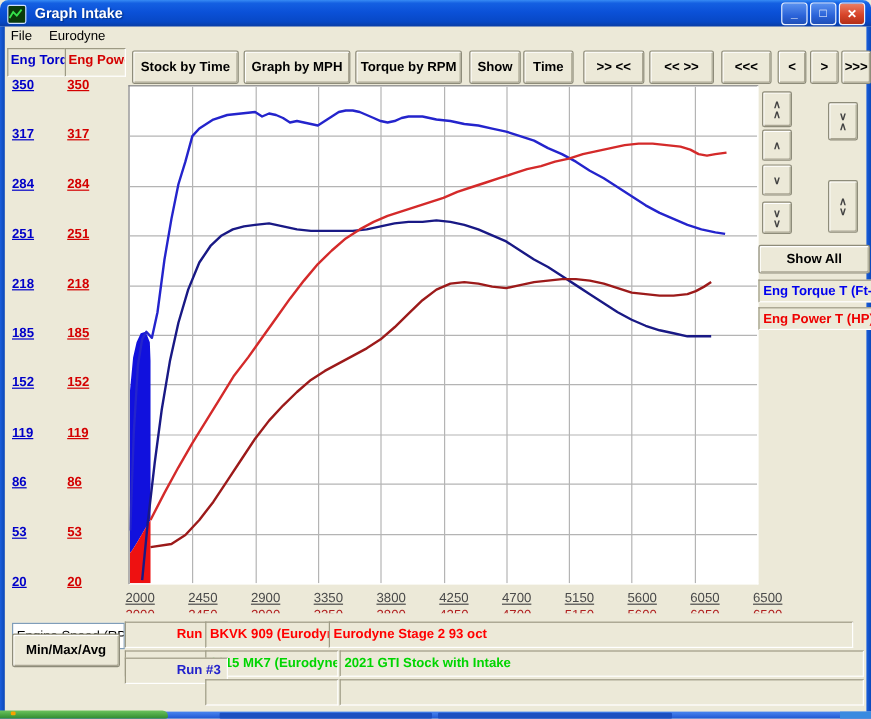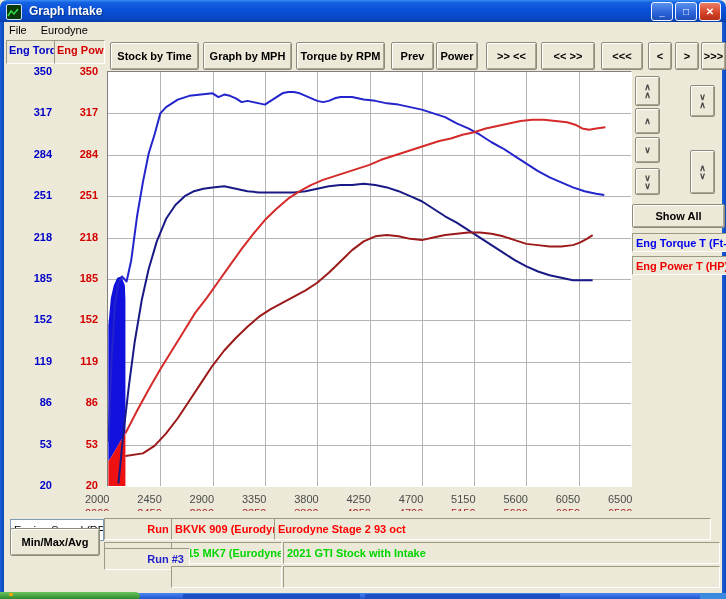--- a/index.html
+++ b/index.html
@@ -21,22 +21,22 @@
     display:flex;align-items:center;gap:14px;padding-left:5px;}
   
   .btn{background:#ece9d8;border:1px solid #8e8c7a;border-radius:2px;
     box-shadow:inset 1px 1px 0 #ffffff, inset -1px -1px 0 #a9a592;
     font-weight:bold;font-size:11px;color:#000;display:flex;align-items:center;justify-content:center;
     text-align:center;cursor:default;}
   .sunken{background:#ece9d8;border:1px solid;border-color:#9d9a84 #fff #fff #9d9a84;padding-left:16px;}
   .clip{overflow:hidden;white-space:nowrap;}
   
   .axhdr{font-weight:bold;font-size:11px;padding:3px 2px 0 2px;}
-  .ylab{position:absolute;width:42px;text-align:right;font-weight:bold;font-size:11px;height:12px;line-height:12px;}
-  .xlab{position:absolute;width:44px;text-align:left;font-size:11px;color:#4a4a4a;height:12px;line-height:12px;}
+  .ylab{position:absolute;width:42px;font-weight:bold;font-size:11px;height:12px;line-height:12px;text-decoration:underline;}
+  .xlab{position:absolute;width:44px;text-align:right;font-size:11px;color:#4a4a4a;height:12px;line-height:12px;text-decoration:underline;}
   
   #chart{left:107px;top:71px;width:523px;height:414px;background:#fff;
     border:1px solid;border-color:#808080 #fff #fff #808080;}
   #chart svg{display:block;width:523px;height:414px;}
   
   .spin{white-space:pre-line;line-height:8px;font-size:9px;color:#444;font-weight:bold;}
   .legendbox{border:1px solid;border-color:#9d9a84 #fff #fff #9d9a84;background:#ece9d8;
     font-weight:bold;font-size:11px;display:flex;align-items:center;padding:0 3px;}
   
   .runlabel{font-weight:bold;font-size:11px;display:flex;align-items:center;justify-content:flex-end;padding-right:5px;}
@@ -74,22 +74,22 @@
   <span>File</span>
   <span>Eurodyne</span>
 </div>
 
 <div class="abs sunken axhdr clip" style="left:6px;top:40px;width:45px;height:19px;"><span style="color: rgb(0, 0, 200);">Eng Torque</span></div>
 <div class="abs sunken axhdr clip" style="left:54px;top:40px;width:45px;height:19px;"><span style="color: rgb(212, 0, 0);">Eng Power</span></div>
 
 <div class="abs btn" style="left:110px;top:42px;width:87px;height:26px;">Stock by Time</div>
 <div class="abs btn" style="left:203px;top:42px;width:87px;height:26px;">Graph by MPH</div>
 <div class="abs btn" style="left:296px;top:42px;width:87px;height:26px;">Torque by RPM</div>
-<div class="abs btn" style="left:391px;top:42px;width:41px;height:26px;">Prev</div>
-<div class="abs btn" style="left:436px;top:42px;width:40px;height:26px;">Power</div>
+<div class="abs btn" style="left:391px;top:42px;width:41px;height:26px;">Show</div>
+<div class="abs btn" style="left:436px;top:42px;width:40px;height:26px;">Time</div>
 <div class="abs btn" style="left:486px;top:42px;width:49px;height:26px;">&gt;&gt; &lt;&lt;</div>
 <div class="abs btn" style="left:541px;top:42px;width:52px;height:26px;">&lt;&lt; &gt;&gt;</div>
 <div class="abs btn" style="left:601px;top:42px;width:40px;height:26px;">&lt;&lt;&lt;</div>
 <div class="abs btn" style="left:648px;top:42px;width:22px;height:26px;">&lt;</div>
 <div class="abs btn" style="left:675px;top:42px;width:22px;height:26px;">&gt;</div>
 <div class="abs btn" style="left:701px;top:42px;width:23px;height:26px;">&gt;&gt;&gt;</div>
 
 <div class="abs" id="chart">
   <svg viewBox="0 0 523 414" preserveAspectRatio="none">
       <line x1="52.5" y1="0" x2="52.5" y2="414" stroke="#b4b4b4" stroke-width="1"></line>

